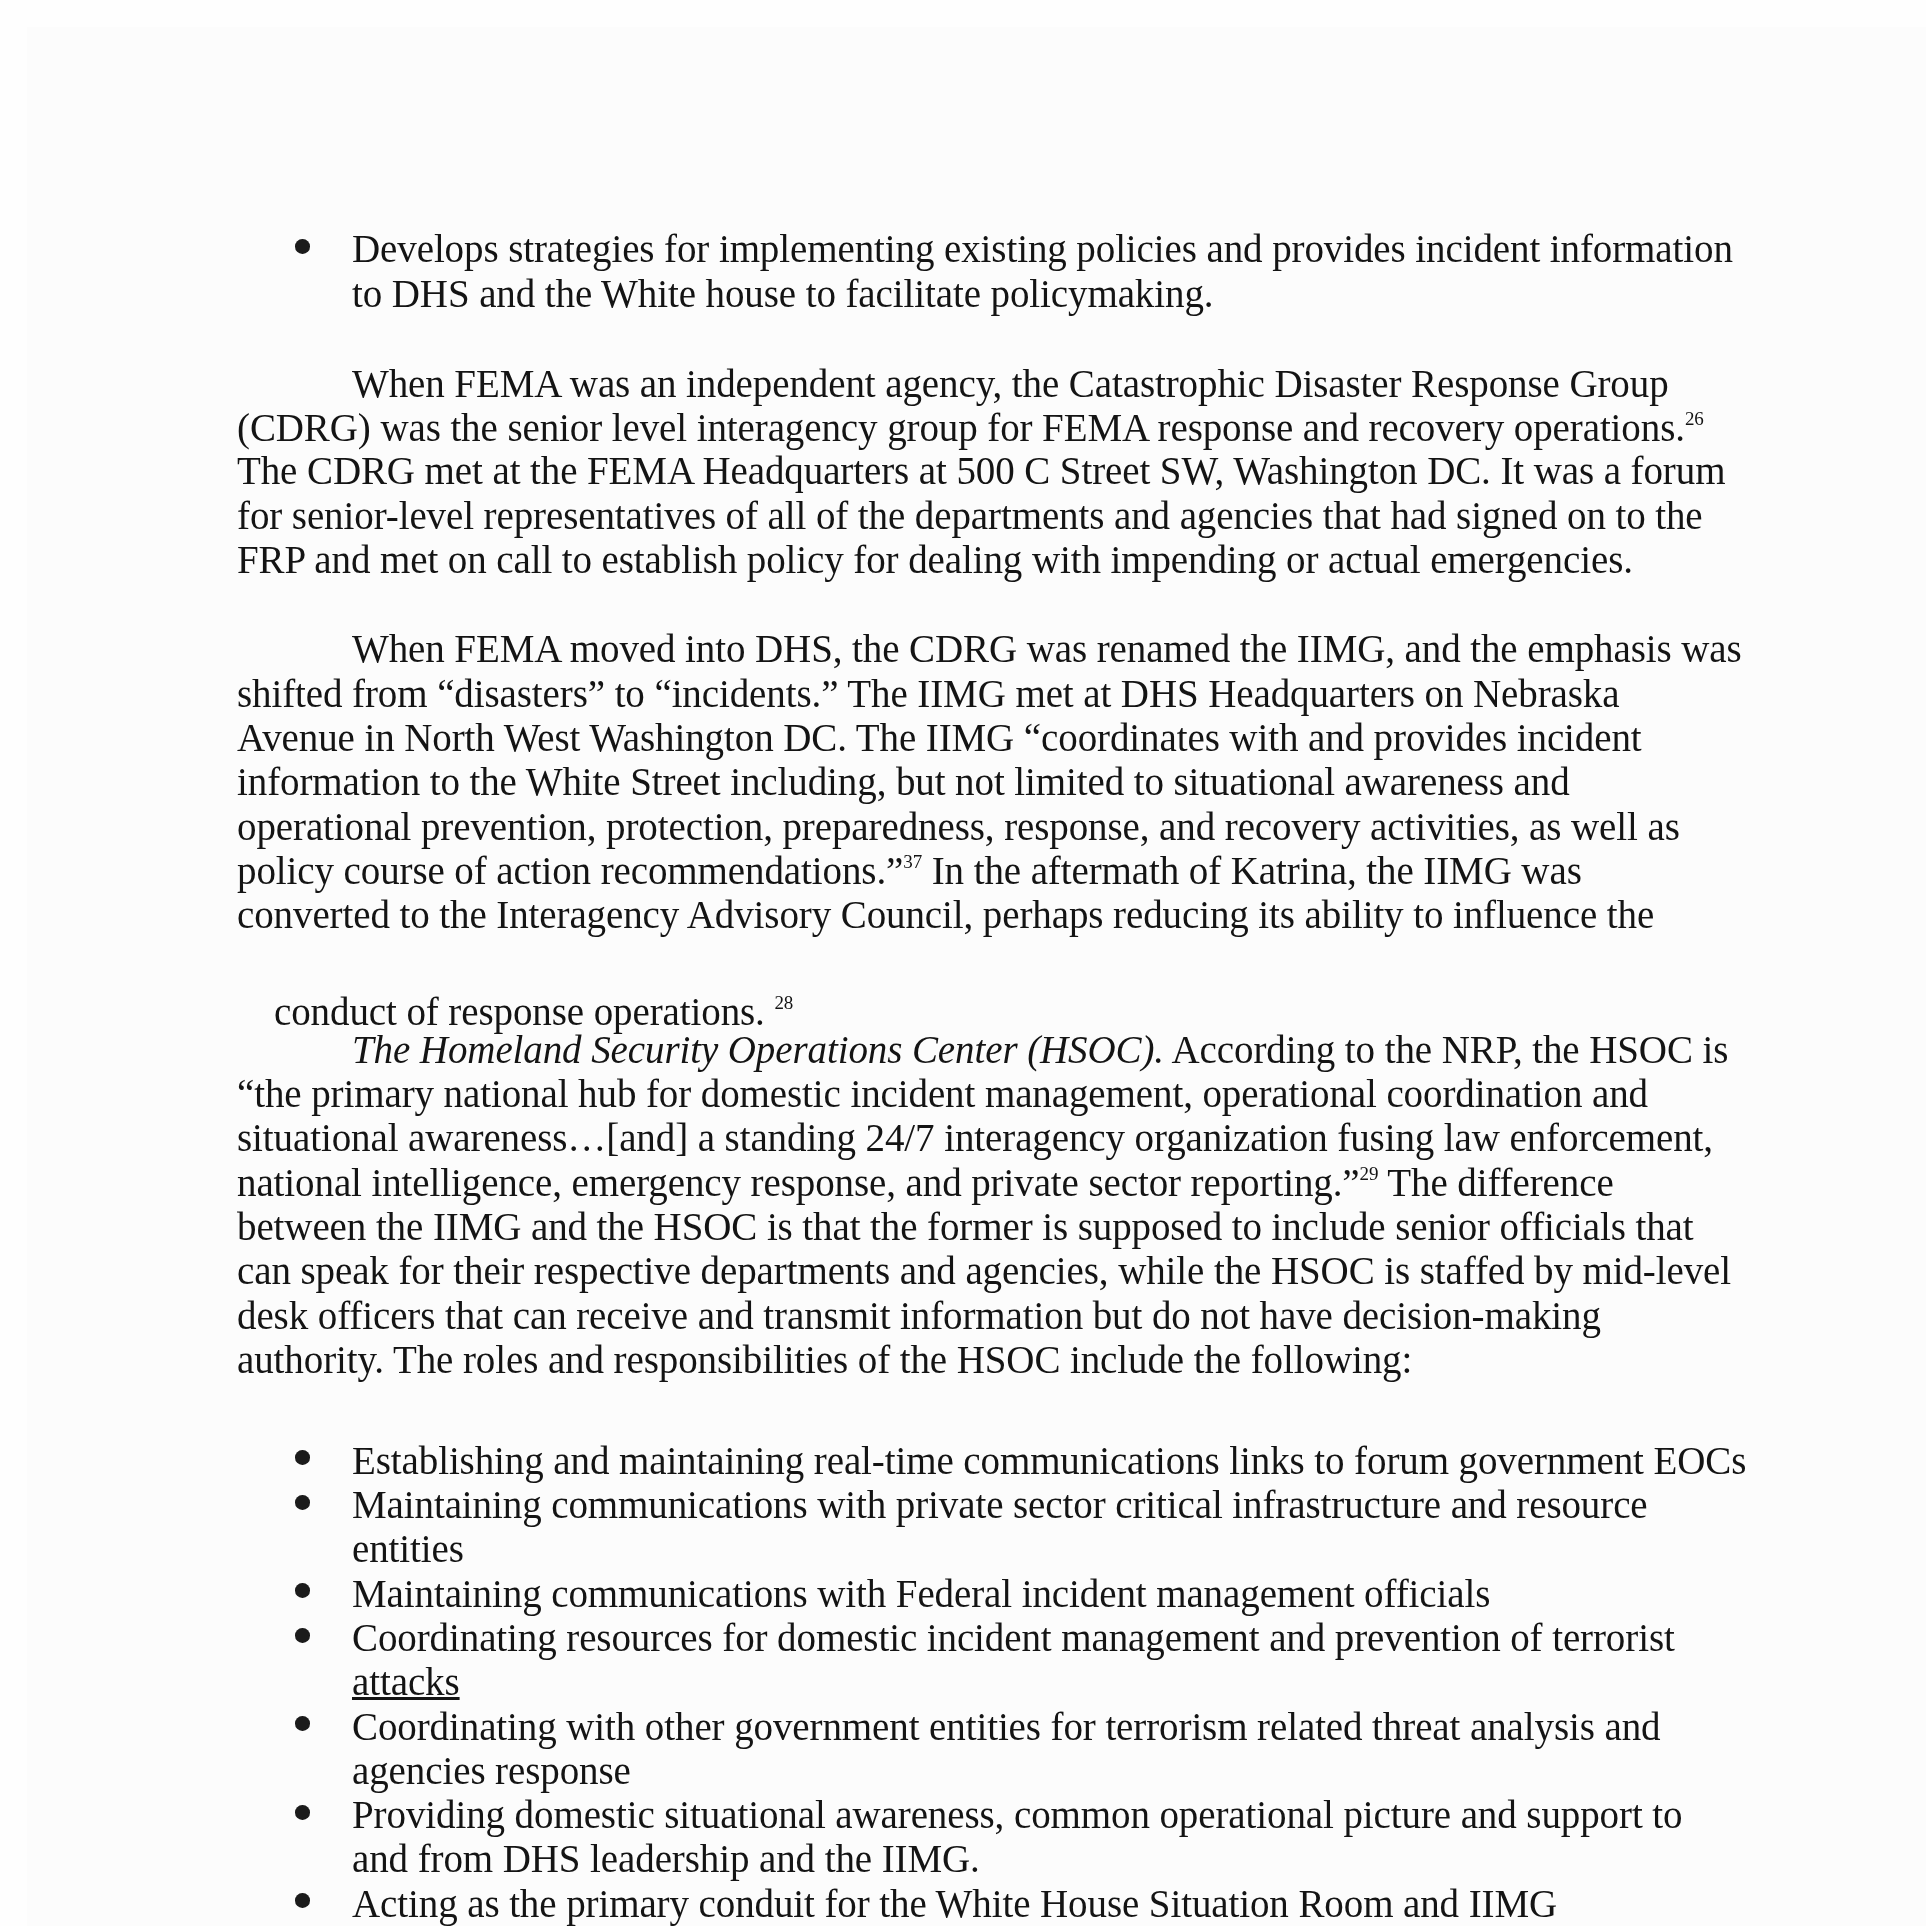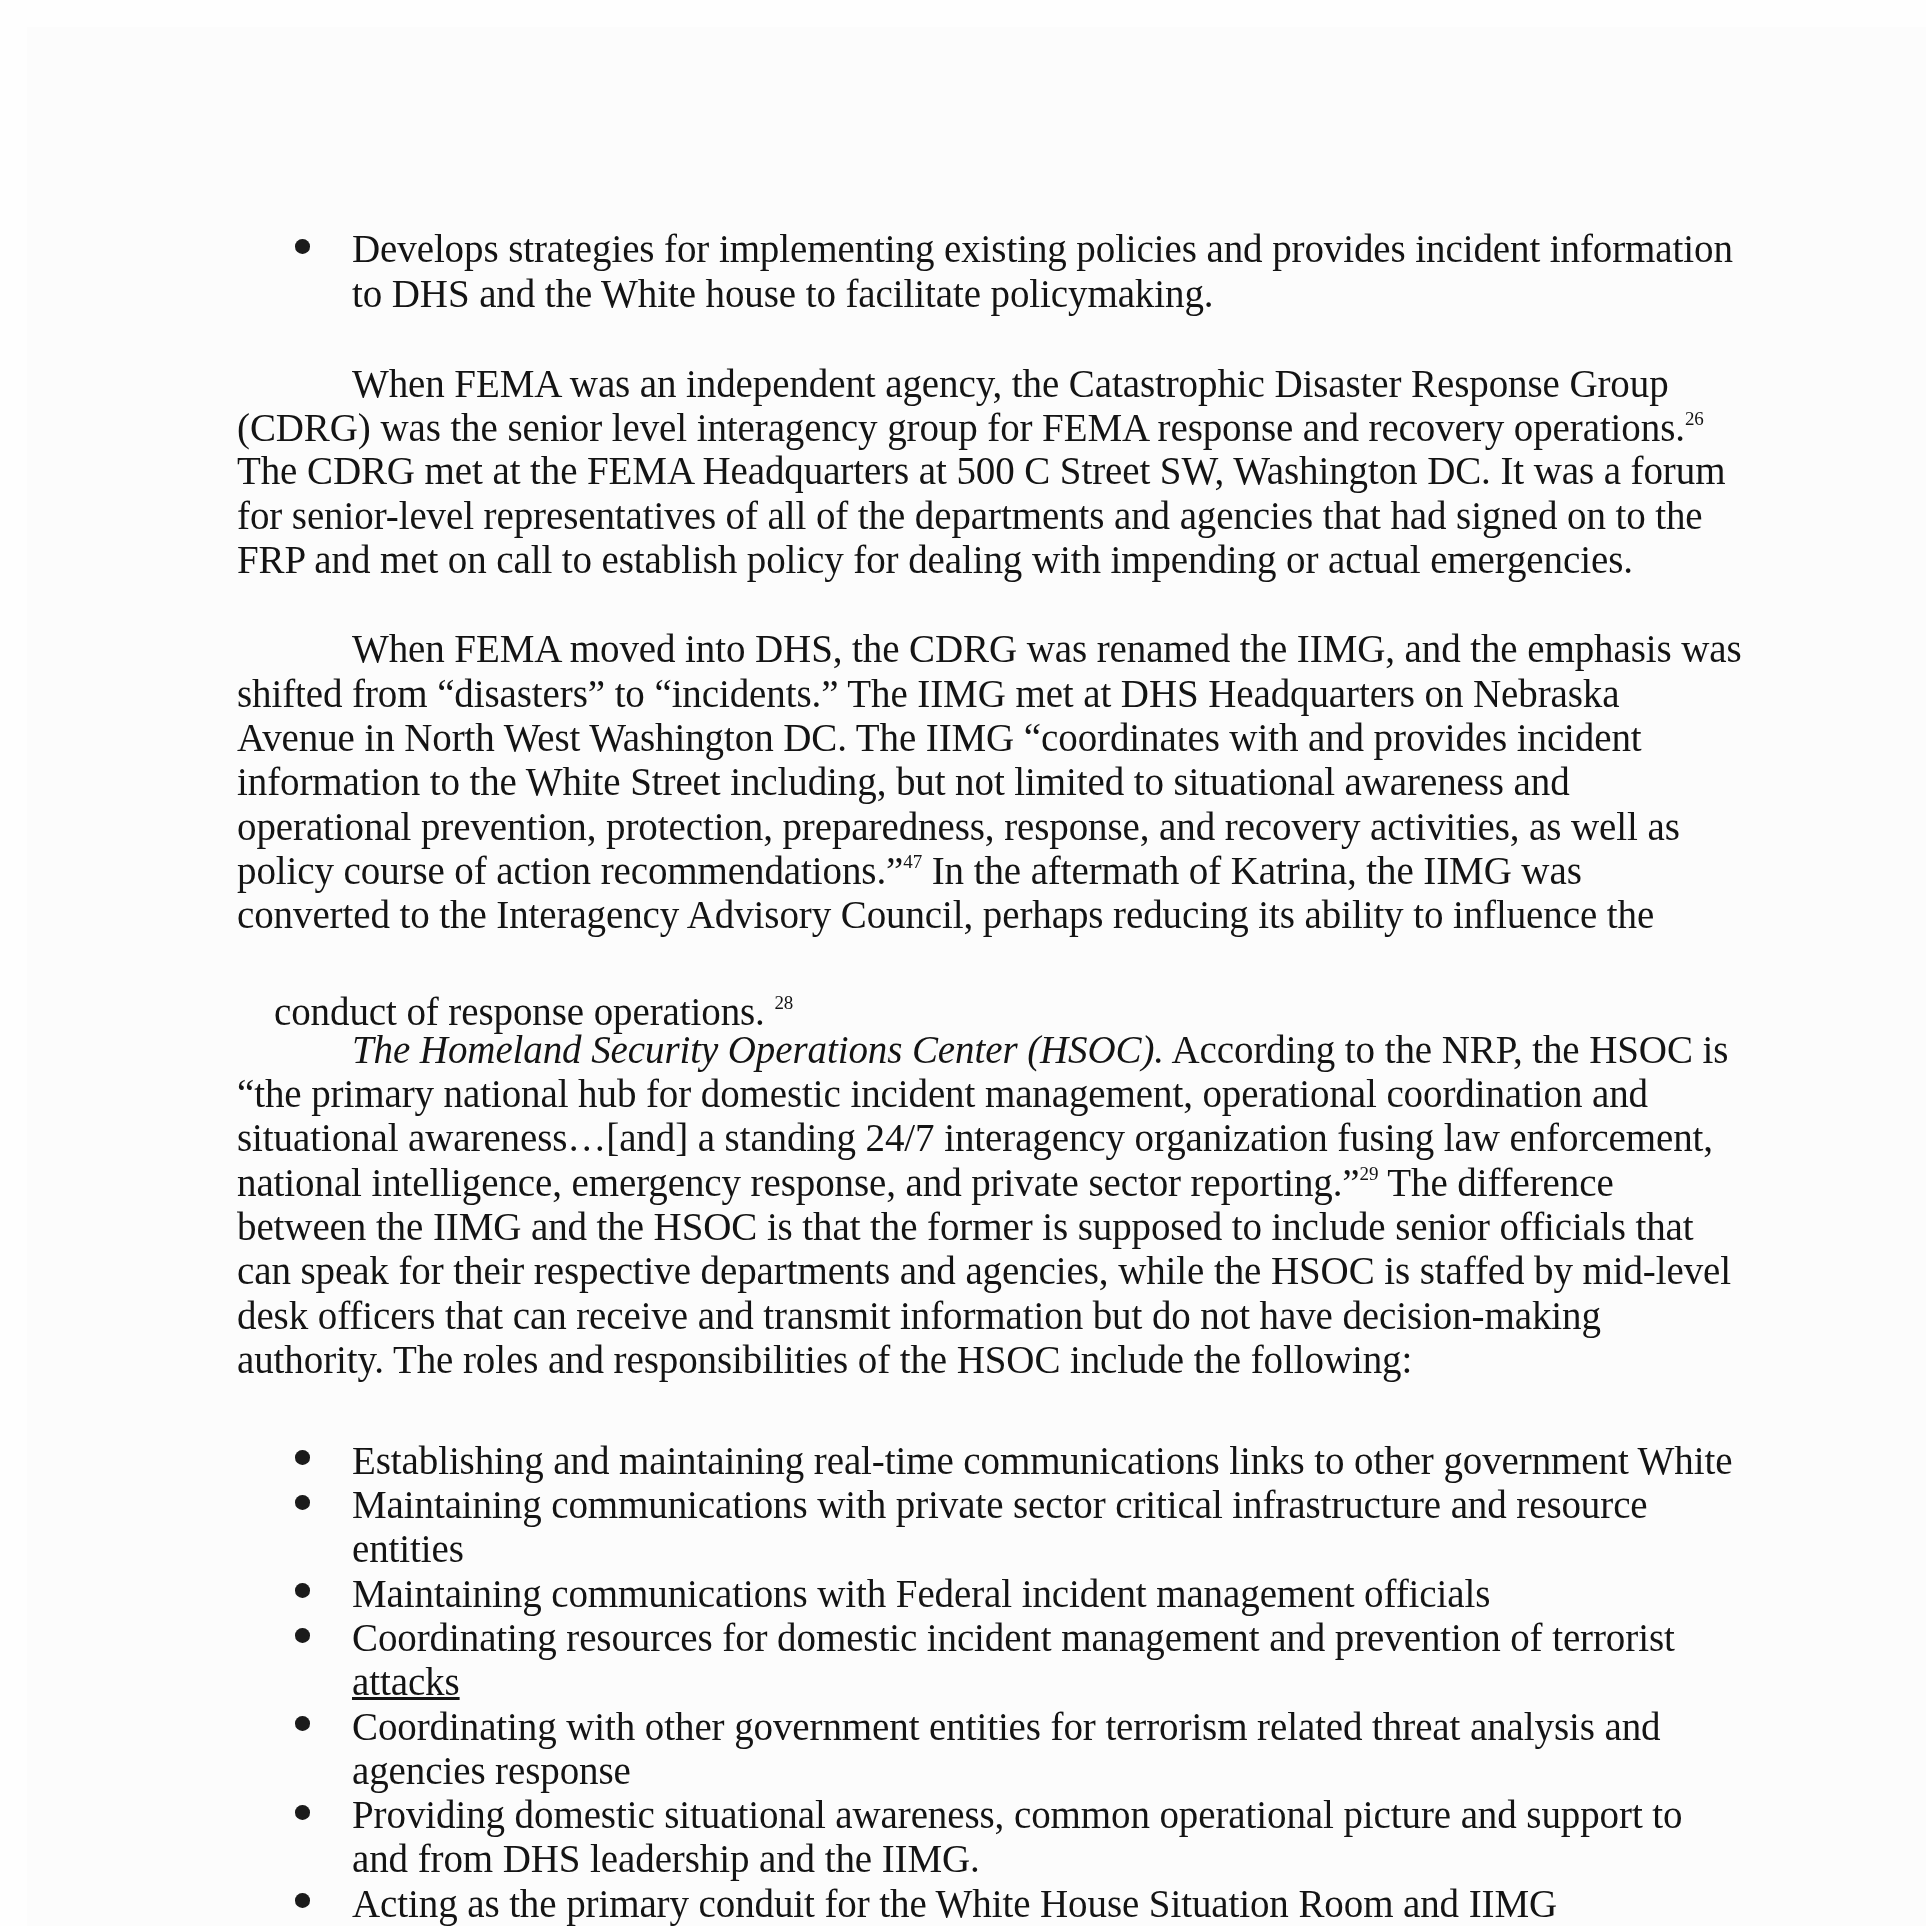--- a/index.html
+++ b/index.html
@@ -55,35 +55,35 @@
   <div class="line" style="left:237px; top:408px;"><span>(CDRG) was the senior level interagency group for FEMA response and recovery operations.</span><sup>26</sup></div>
   <div class="line" style="left:237px; top:451px;">The CDRG met at the FEMA Headquarters at 500 C Street SW, Washington DC.  It was a forum</div>
   <div class="line" style="left:237px; top:496px;">for senior-level representatives of all of the departments and agencies that had signed on to the</div>
   <div class="line" style="left:237px; top:540px;">FRP and met on call to establish policy for dealing with impending or actual emergencies.</div>
 
   <div class="line" style="left:352px; top:629px;">When FEMA moved into DHS, the CDRG was renamed the IIMG, and the emphasis was</div>
   <div class="line" style="left:237px; top:674px;">shifted from “disasters” to “incidents.”  The IIMG met at DHS Headquarters on Nebraska</div>
   <div class="line" style="left:237px; top:718px;">Avenue in North West Washington DC.  The IIMG “coordinates with and provides incident</div>
   <div class="line" style="left:237px; top:762px;">information to the White Street including, but not limited to situational awareness and</div>
   <div class="line" style="left:237px; top:807px;">operational prevention, protection, preparedness, response, and recovery activities, as well as</div>
-  <div class="line" style="left:237px; top:851px;"><span>policy course of action recommendations.”</span><sup>47</sup><span> In the aftermath of Katrina, the IIMG was</span></div>
+  <div class="line" style="left:237px; top:851px;"><span>policy course of action recommendations.”</span><sup>37</sup><span> In the aftermath of Katrina, the IIMG was</span></div>
   <div class="line" style="left:237px; top:895px;">converted to the Interagency Advisory Council, perhaps reducing its ability to influence the</div>
   <div class="line" style="left:237px; top:992px;margin-left:37px;"><span>conduct of response operations. </span><sup>28</sup></div>
 
   <div class="line" style="left:352px; top:1030px;"><span class="it">The Homeland Security Operations Center (HSOC).</span><span>  According to the NRP, the HSOC is</span></div>
   <div class="line" style="left:237px; top:1074px;">“the primary national hub for domestic incident management, operational coordination and</div>
   <div class="line" style="left:237px; top:1118px;">situational awareness…[and] a standing 24/7 interagency organization fusing law enforcement,</div>
   <div class="line" style="left:237px; top:1163px;"><span>national intelligence, emergency response, and private sector reporting.”</span><sup>29</sup><span>  The difference</span></div>
   <div class="line" style="left:237px; top:1207px;">between the IIMG and the HSOC is that the former is supposed to include senior officials that</div>
   <div class="line" style="left:237px; top:1251px;">can speak for their respective departments and agencies, while the HSOC is staffed by mid-level</div>
   <div class="line" style="left:237px; top:1296px;">desk officers that can receive and transmit information but do not have decision-making</div>
   <div class="line" style="left:237px; top:1340px;">authority.  The roles and responsibilities of the HSOC include the following:</div>
 
   <div class="bullet" style="left:295px; top:1450px;"></div>
-  <div class="line" style="left:352px; top:1441px;">Establishing and maintaining real-time communications links to other government White</div>
+  <div class="line" style="left:352px; top:1441px;">Establishing and maintaining real-time communications links to forum government EOCs</div>
 
   <div class="bullet" style="left:295px; top:1495px;"></div>
   <div class="line" style="left:352px; top:1485px;">Maintaining communications with private sector critical infrastructure and resource</div>
   <div class="line" style="left:352px; top:1529px;">entities</div>
 
   <div class="bullet" style="left:295px; top:1583px;"></div>
   <div class="line" style="left:352px; top:1574px;">Maintaining communications with Federal incident management officials</div>
 
   <div class="bullet" style="left:295px; top:1628px;"></div>
   <div class="line" style="left:352px; top:1618px;">Coordinating resources for domestic incident management and prevention of terrorist</div>

